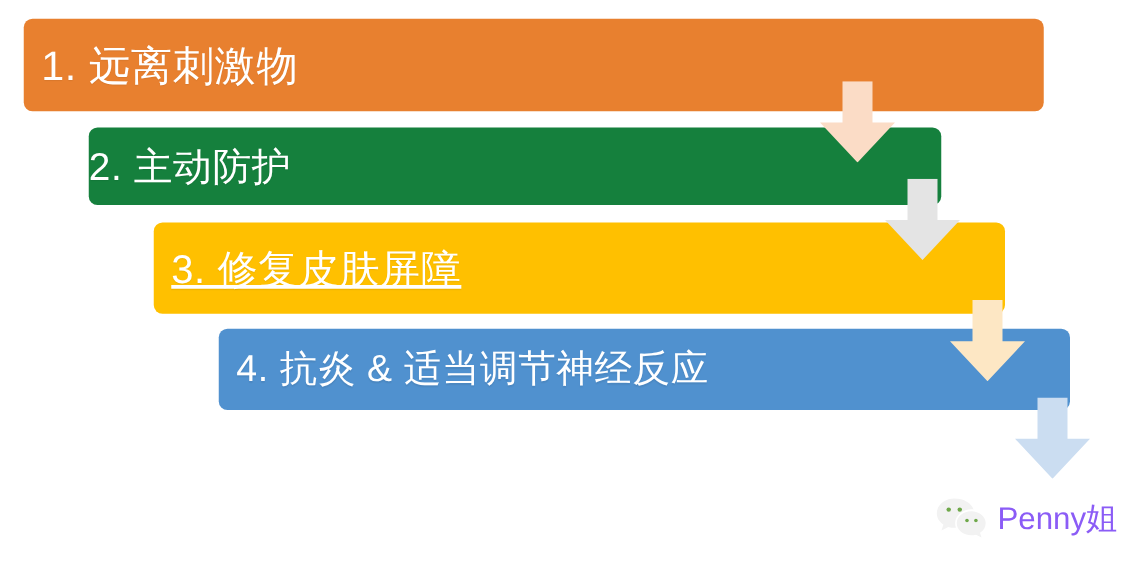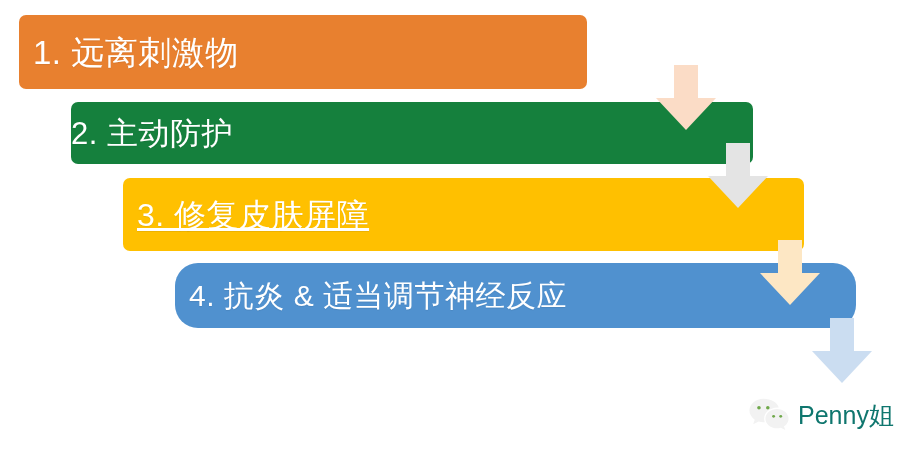--- a/index.html
+++ b/index.html
@@ -32,24 +32,24 @@
   }
   .bar-label {
     font-size: 31px;
     line-height: 1;
     color: #ffffff;
     white-space: nowrap;
     letter-spacing: 0.5px;
     text-shadow: 0 1px 1px rgba(0,0,0,0.07);
   }
 
-  .bar.step-1 { left: 19px;  top: 15px;  width: 568px; height: 74px;  padding-left: 14px; background: #E8802F; }
+  .bar.step-1 { left: 19px;  top: 15px;  width: 816px; height: 74px;  padding-left: 14px; background: #E8802F; }
   .bar.step-2 { left: 71px;  top: 102px; width: 682px; height: 62px;  background: #15803d; }
   .bar.step-3 { left: 123px; top: 178px; width: 681px; height: 73px;  padding-left: 14px; background: #FFC000; }
-  .bar.step-4 { left: 175px; top: 263px; width: 681px; height: 65px;  padding-left: 14px; background: #5091CF; border-radius: 23px; }
+  .bar.step-4 { left: 175px; top: 263px; width: 681px; height: 65px;  padding-left: 14px; background: #5091CF; }
   .bar.step-5 { left: 227px; top: 341px; width: 678px; height: 99px;  padding-left: 14px; background: #70AD47; }
 
   .bar.step-1 .bar-label { font-size: 33px; }
   .bar.step-3 .bar-label { font-size: 32px; text-decoration: underline; }
   .bar.step-4 .bar-label { font-size: 30px; }
   .bar.step-5 .bar-label { font-size: 32px; }
 
   
   .arrow {
     position: absolute;
@@ -68,21 +68,21 @@
     left: 748px;
     top: 398px;
     display: flex;
     align-items: center;
     gap: 8px;
     z-index: 4;
   }
   .wechat-icon { width: 42px; height: 34px; display: block; }
   .watermark-label {
     font-size: 25px;
-    color: #0f766e;
+    color: #8b5cf6;
     line-height: 1;
     white-space: nowrap;
     font-weight: 400;
   }
 </style>
 </head>
 <body>
 
 <div id="stage">
 

